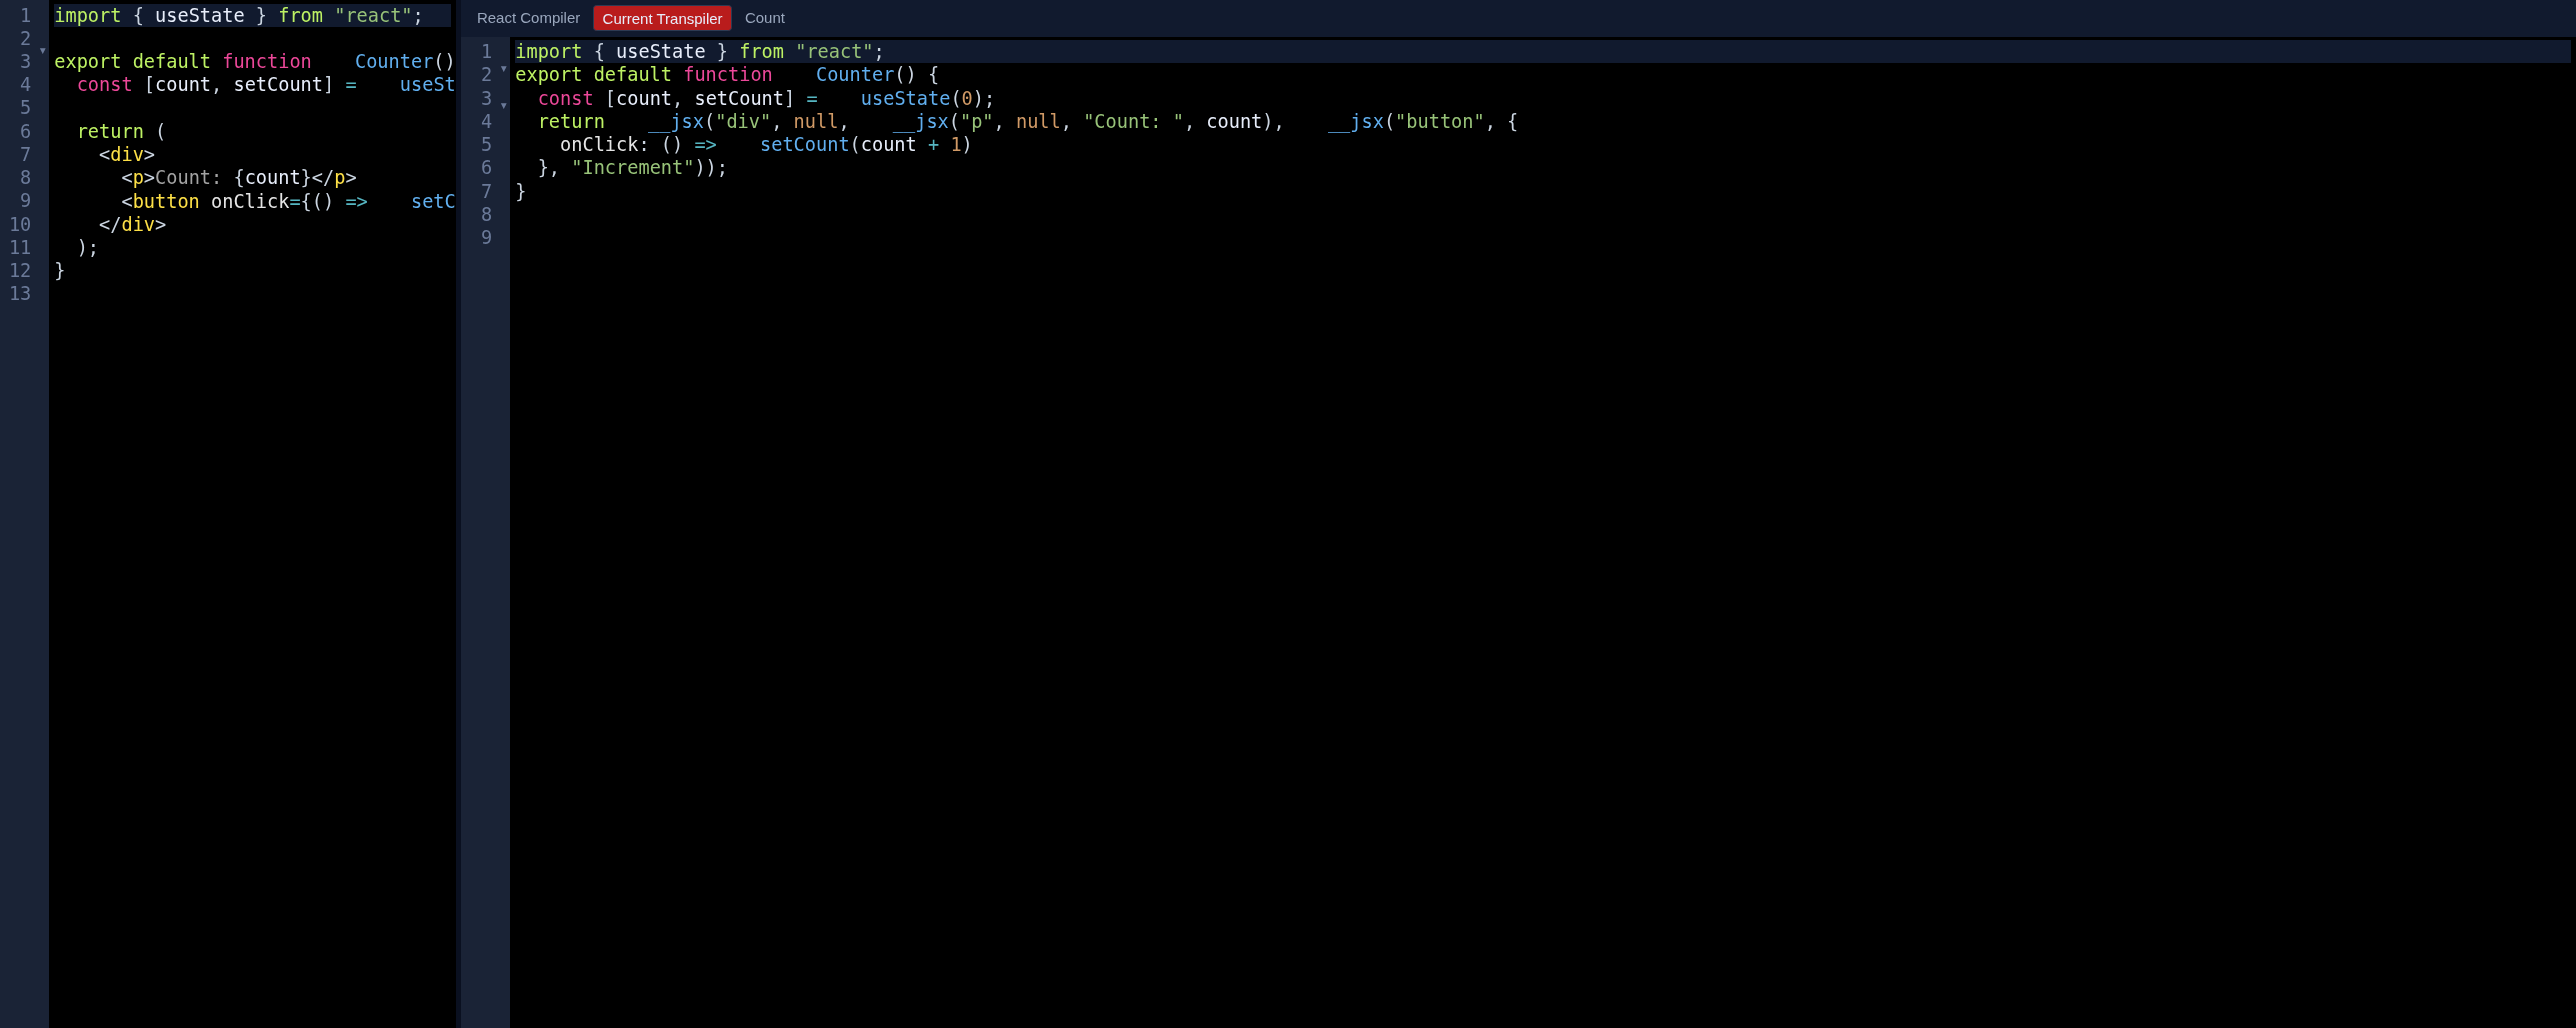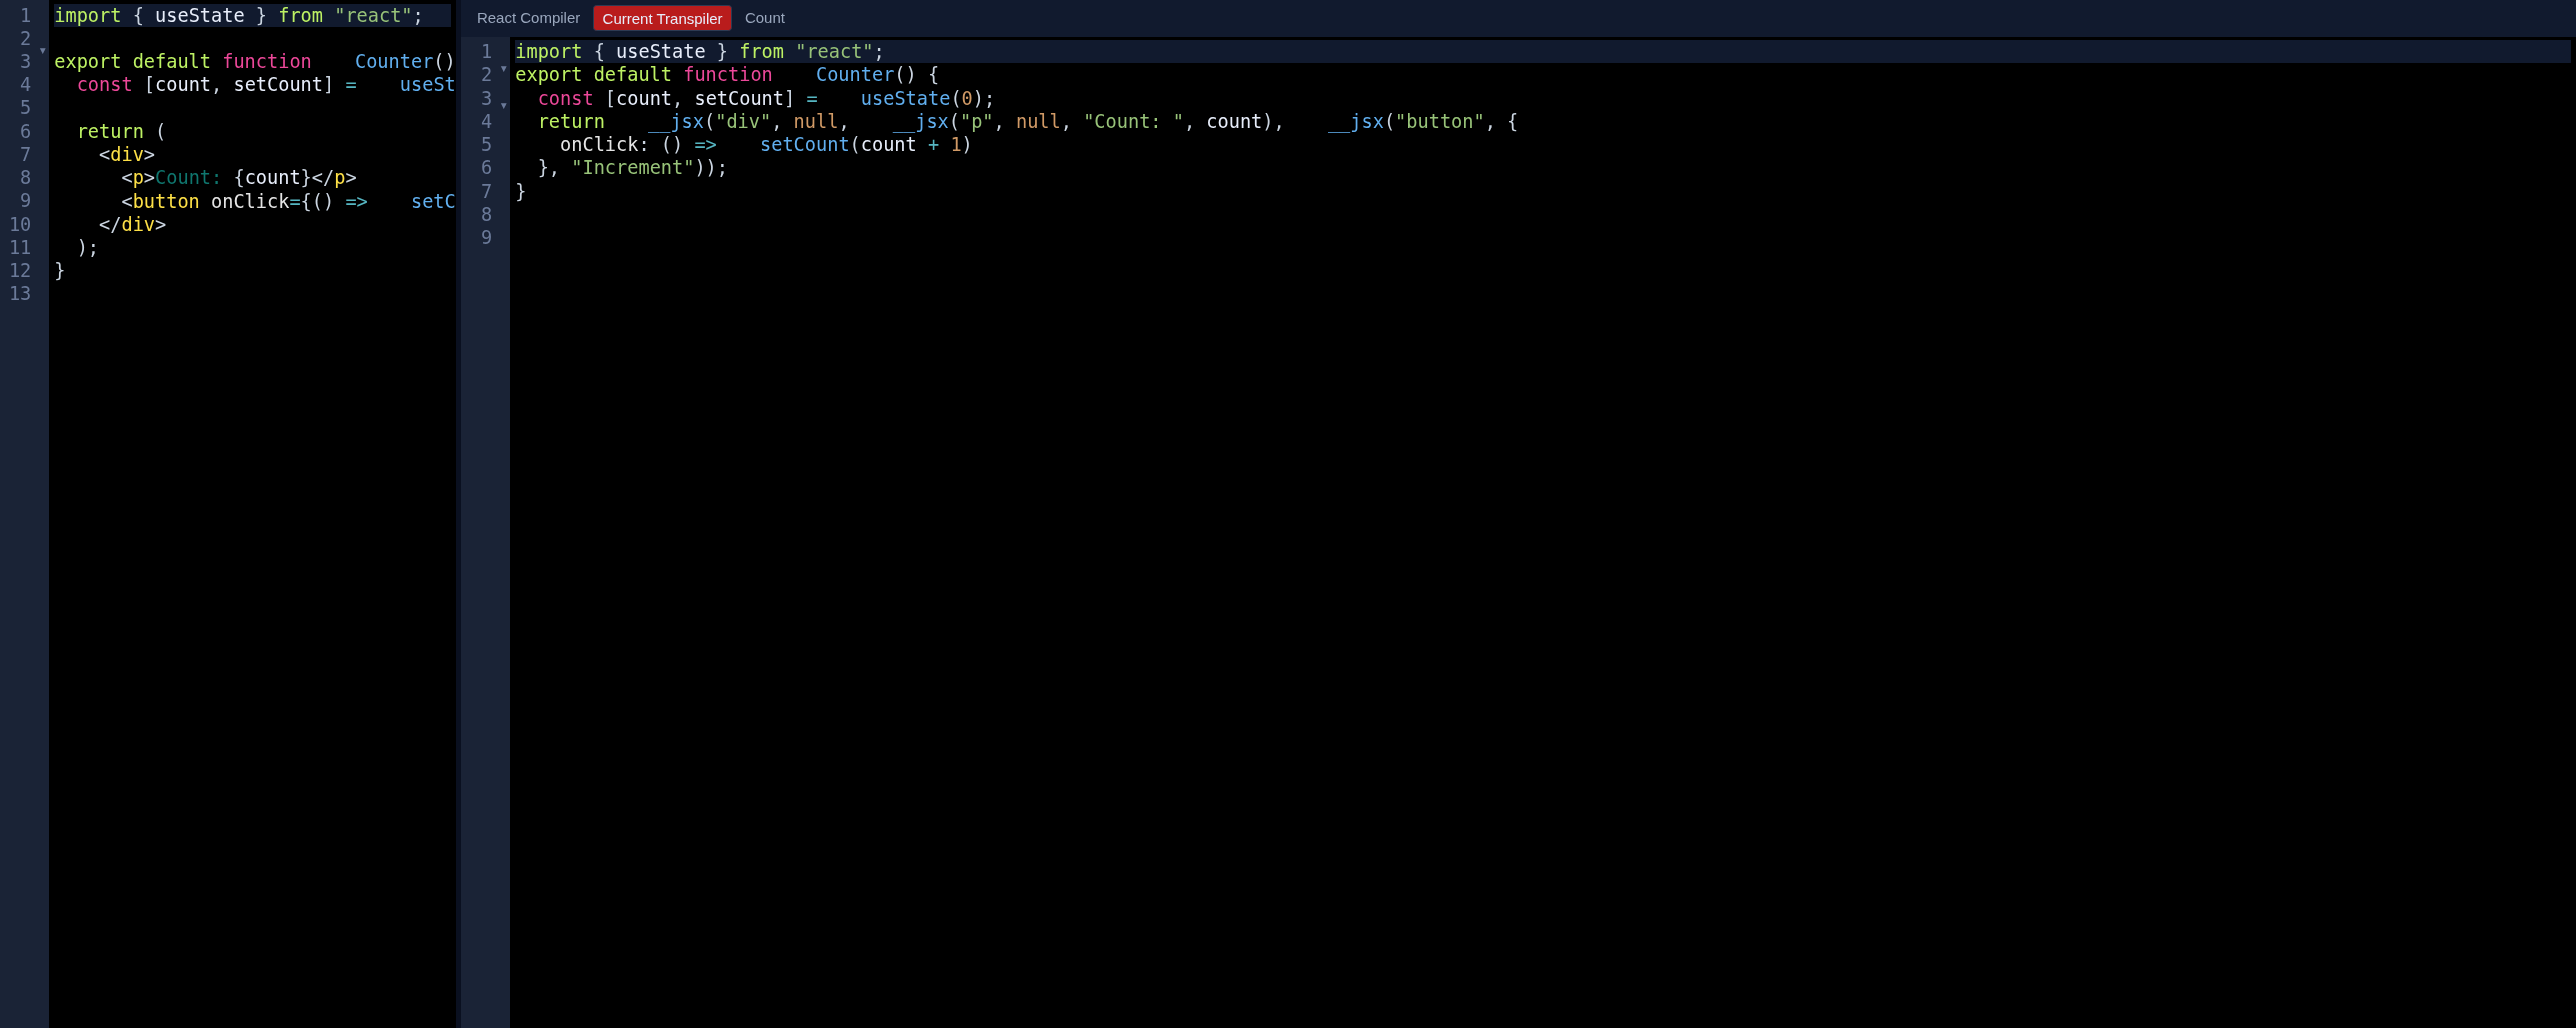--- a/index.html
+++ b/index.html
@@ -98,21 +98,21 @@
   .tk-kw    { color: #bef264; }
   .tk-kw2   { color: #ec4899; }
   .tk-ident { color: #e8eefb; }
   .tk-fn2   { color: #61afef; margin-left: 32px; }
   .tk-str   { color: #98c379; }
   .tk-num   { color: #d19a66; }
   .tk-punc  { color: #cbd5e1; }
   .tk-op    { color: #56b6c2; }
   .tk-tag   { color: #fde047; }
   .tk-attr  { color: #e5e5e5; }
-  .tk-text  { color: #0f766e; }
+  .tk-text  { color: #a3a3a3; }
 </style>
 </head>
 <body>
 
 <div class="app">
 
   <div class="pane pane-left">
     <div class="editor">
       <div class="gutter" id="left-gutter"> 1
  2

